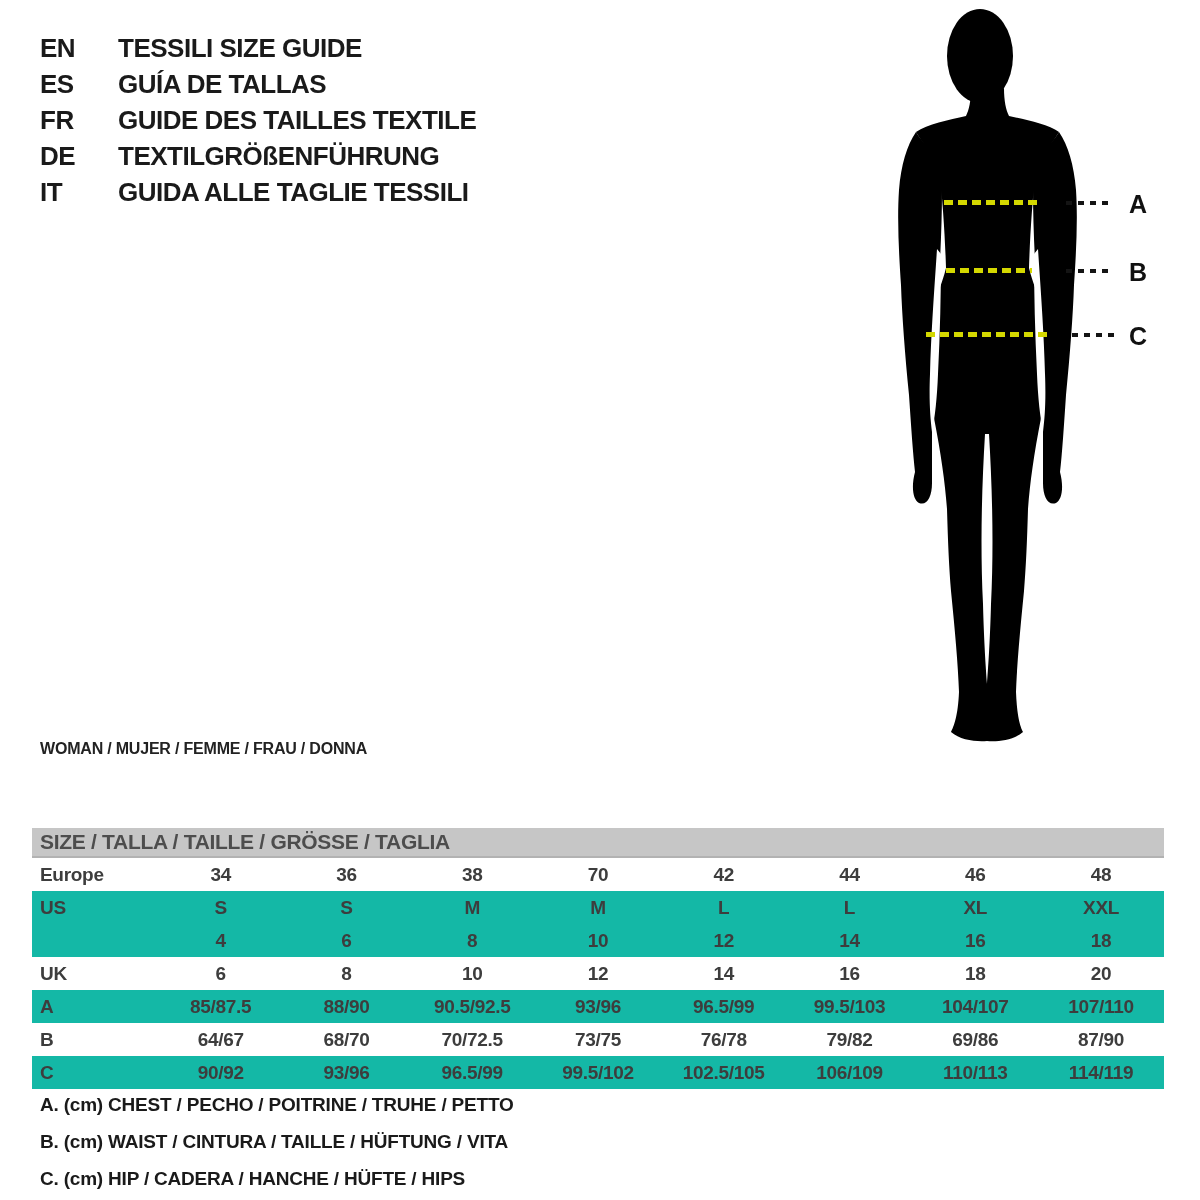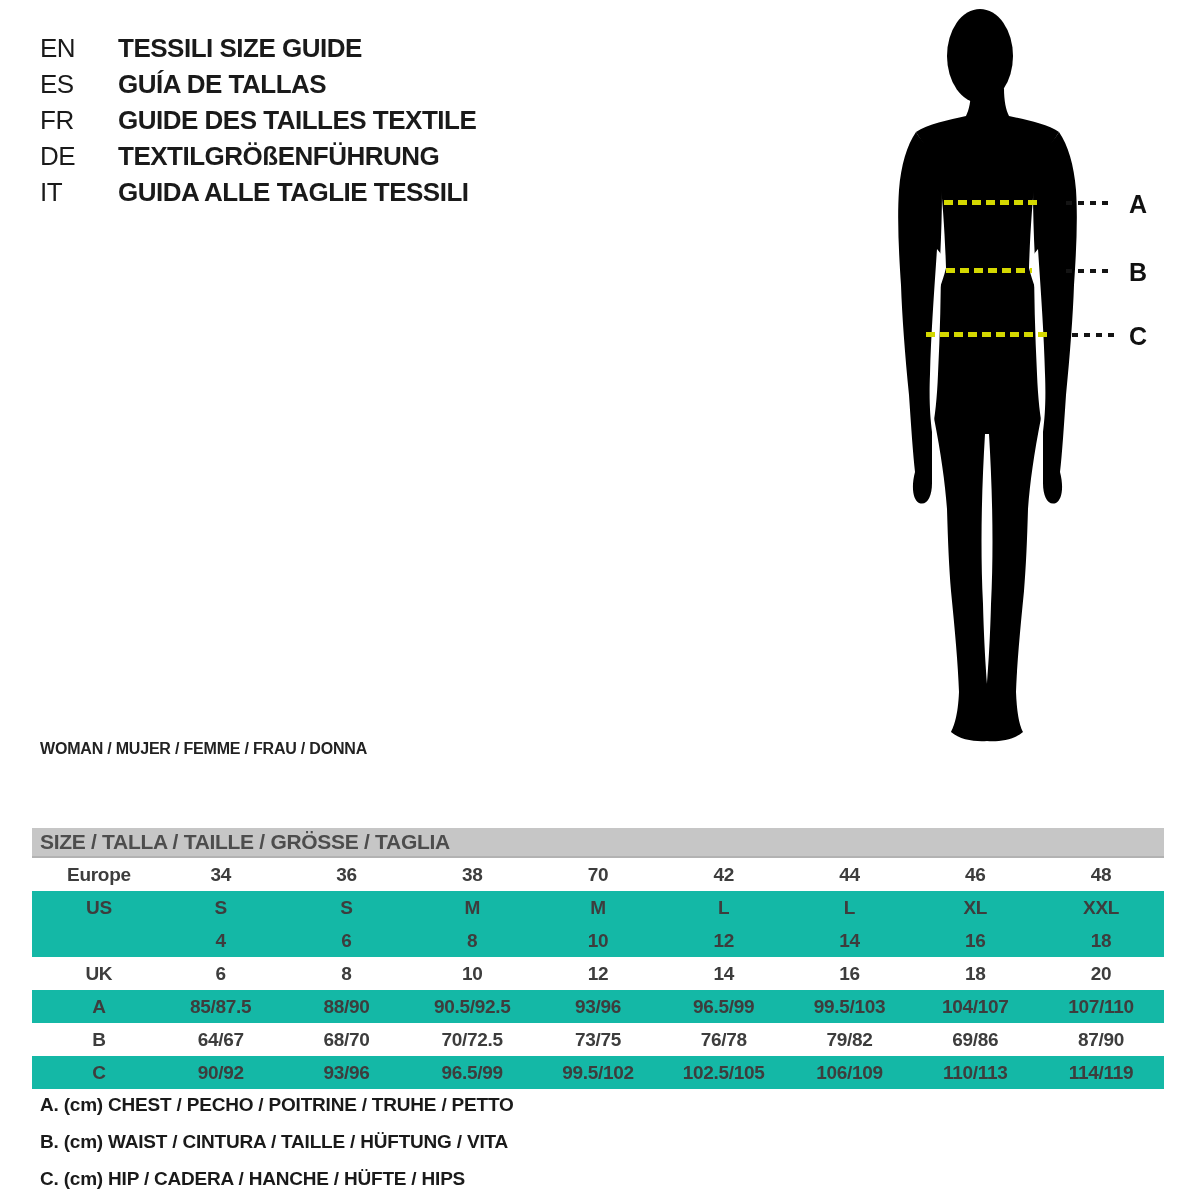--- a/index.html
+++ b/index.html
@@ -3,21 +3,21 @@
 <meta charset="utf-8">
 <style>
   html,body{margin:0;padding:0;}
   body{
     width:1200px;height:1200px;position:relative;background:#ffffff;
     font-family:"Liberation Sans", sans-serif;color:#1a1a1a;overflow:hidden;
   }
   
   .lang-block{position:absolute;left:40px;top:30px;}
   .lang-row{display:flex;height:36px;align-items:center;}
-  .lang-code{width:78px;font-size:26px;font-weight:normal;letter-spacing:-0.5px;}
+  .lang-code{width:78px;font-size:26px;font-weight:bold;letter-spacing:-0.5px;}
   .lang-label{font-size:26px;font-weight:bold;letter-spacing:-0.5px;white-space:nowrap;}
   
   .figure-wrap{position:absolute;left:0;top:0;width:1200px;height:760px;}
   .silhouette{position:absolute;left:888px;top:4px;width:200px;height:740px;}
   .dash-line{position:absolute;height:5px;background:repeating-linear-gradient(90deg,#d4d800 0 9px,transparent 9px 14px);}
   .dot-line{position:absolute;height:4px;background:repeating-linear-gradient(90deg,#141414 0 6px,transparent 6px 12px);}
   .measure-label{position:absolute;width:30px;height:30px;font-size:25px;font-weight:bold;color:#111;text-align:left;}
   #line-a-dash{left:944px;top:200px;width:94px;}
   #line-a-dots{left:1066px;top:201px;width:48px;}
   #label-a{left:1129px;top:190px;}
@@ -32,21 +32,21 @@
   
   .size-table{position:absolute;left:32px;top:828px;width:1132px;border-collapse:collapse;table-layout:fixed;}
   .size-table th{
     background:#c6c6c6;color:#4d4d4d;font-size:21px;font-weight:bold;text-align:left;
     height:28px;padding:0 0 0 8px;letter-spacing:-0.3px;border-bottom:2px solid #b2b2b2;
   }
   .size-table td{
     height:33px;font-size:19px;font-weight:bold;color:#3d3d3d;text-align:center;
     padding:0;letter-spacing:-0.3px;
   }
-  .size-table td.row-label{text-align:center;padding-left:8px;width:158px;margin-left:16px;}
+  .size-table td.row-label{text-align:left;padding-left:8px;width:158px;margin-left:16px;}
   .size-table tr.shaded{background:#14b8a6;}
   
   .legend-block{position:absolute;left:40px;top:1086px;}
   .legend-line{height:37px;display:flex;align-items:center;font-size:19px;font-weight:bold;letter-spacing:-0.2px;color:#1a1a1a;white-space:nowrap;text-align:right;}
 </style>
 </head>
 <body>
 
 <div class="lang-block">
   <div class="lang-row">

